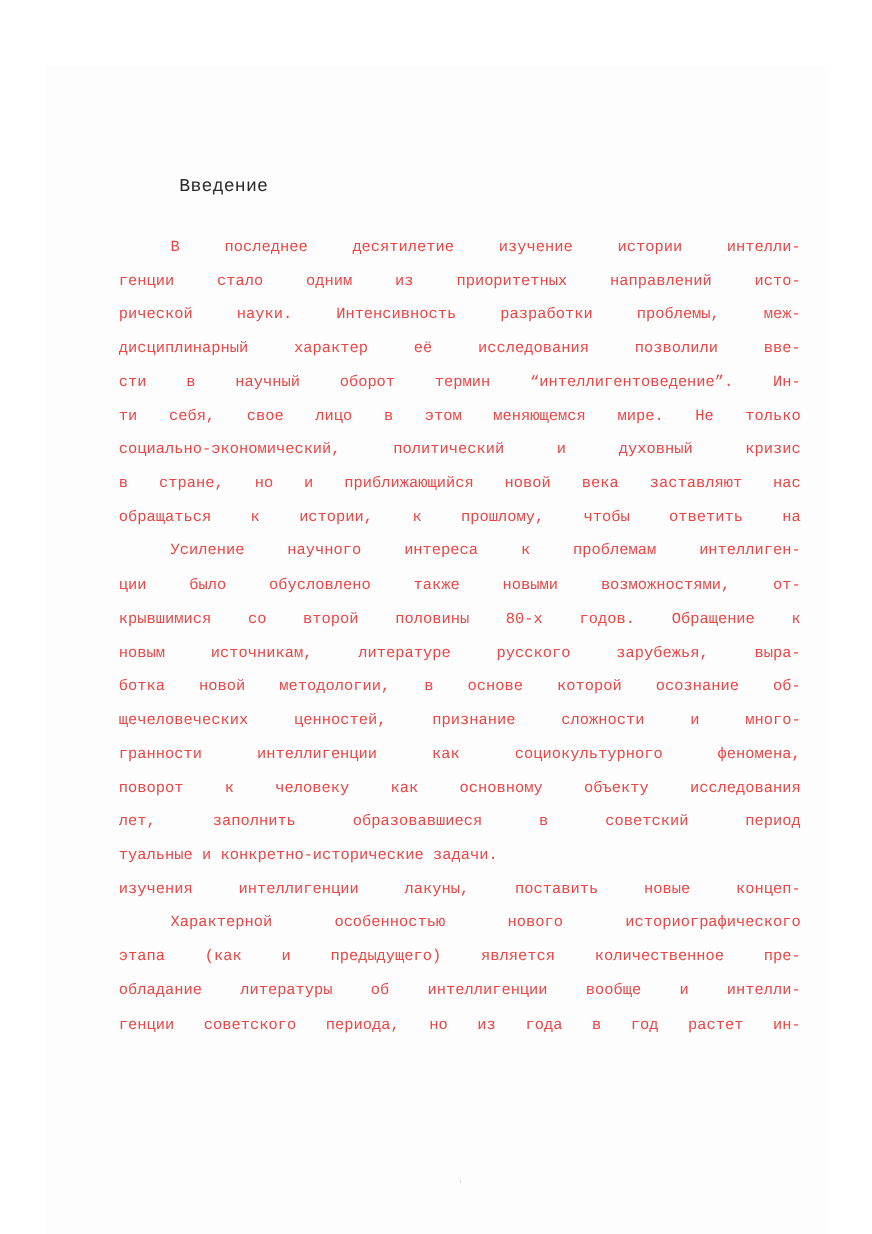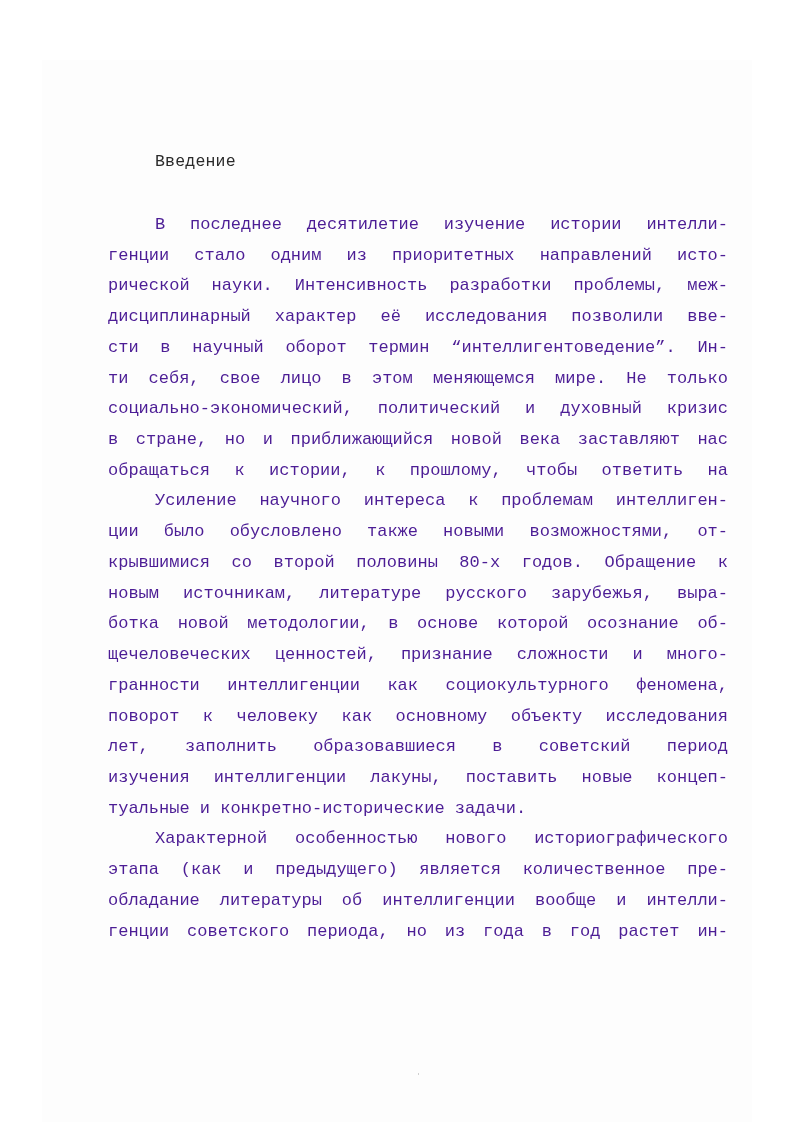--- a/index.html
+++ b/index.html
@@ -23,31 +23,31 @@
     width: 710px;
   }
   .heading {
     position: absolute;
     left: 155px;
     top: 152px;
     font-family: "Liberation Mono", "DejaVu Sans Mono", monospace;
     font-size: 16.5px;
     color: #2a2a2a;
     letter-spacing: 0.2px;
-    margin: 0;
+    margin: 8px;
     font-weight: normal;
   }
   .body-text {
     position: absolute;
     left: 108px;
     top: 210px;
     width: 620px;
     font-family: "Liberation Mono", "DejaVu Sans Mono", monospace;
-    font-size: 17px;
-    color: #4c1d95;
+    font-size: 14px;
+    color: #ef4444;
   }
   .line {
     height: 30.72px;
     line-height: 30.72px;
     white-space: nowrap;
     text-align: justify;
     text-align-last: justify;
     overflow: hidden;
   }
   .line.last {
@@ -87,22 +87,22 @@
   <div>
     <div class="line indent">Усиление научного интереса к проблемам интеллиген-</div>
     <div class="line">ции было обусловлено также новыми возможностями, от-</div>
     <div class="line">крывшимися со второй половины 80-х годов. Обращение к</div>
     <div class="line">новым источникам, литературе русского зарубежья, выра-</div>
     <div class="line">ботка новой методологии, в основе которой осознание об-</div>
     <div class="line">щечеловеческих ценностей, признание сложности и много-</div>
     <div class="line">гранности интеллигенции как социокультурного феномена,</div>
     <div class="line">поворот к человеку как основному объекту исследования</div>
     <div class="line">лет, заполнить образовавшиеся в советский период</div>
+    <div class="line last">туальные и конкретно-исторические задачи.</div>
     <div class="line">изучения интеллигенции лакуны, поставить новые концеп-</div>
-    <div class="line last">туальные и конкретно-исторические задачи.</div>
   </div>
 
   <div>
     <div class="line indent">Характерной особенностью нового историографического</div>
     <div class="line">этапа (как и предыдущего) является количественное пре-</div>
     <div class="line">обладание литературы об интеллигенции вообще и интелли-</div>
     <div class="line">генции советского периода, но из года в год растет ин-</div>
   </div>
 </div>
 

